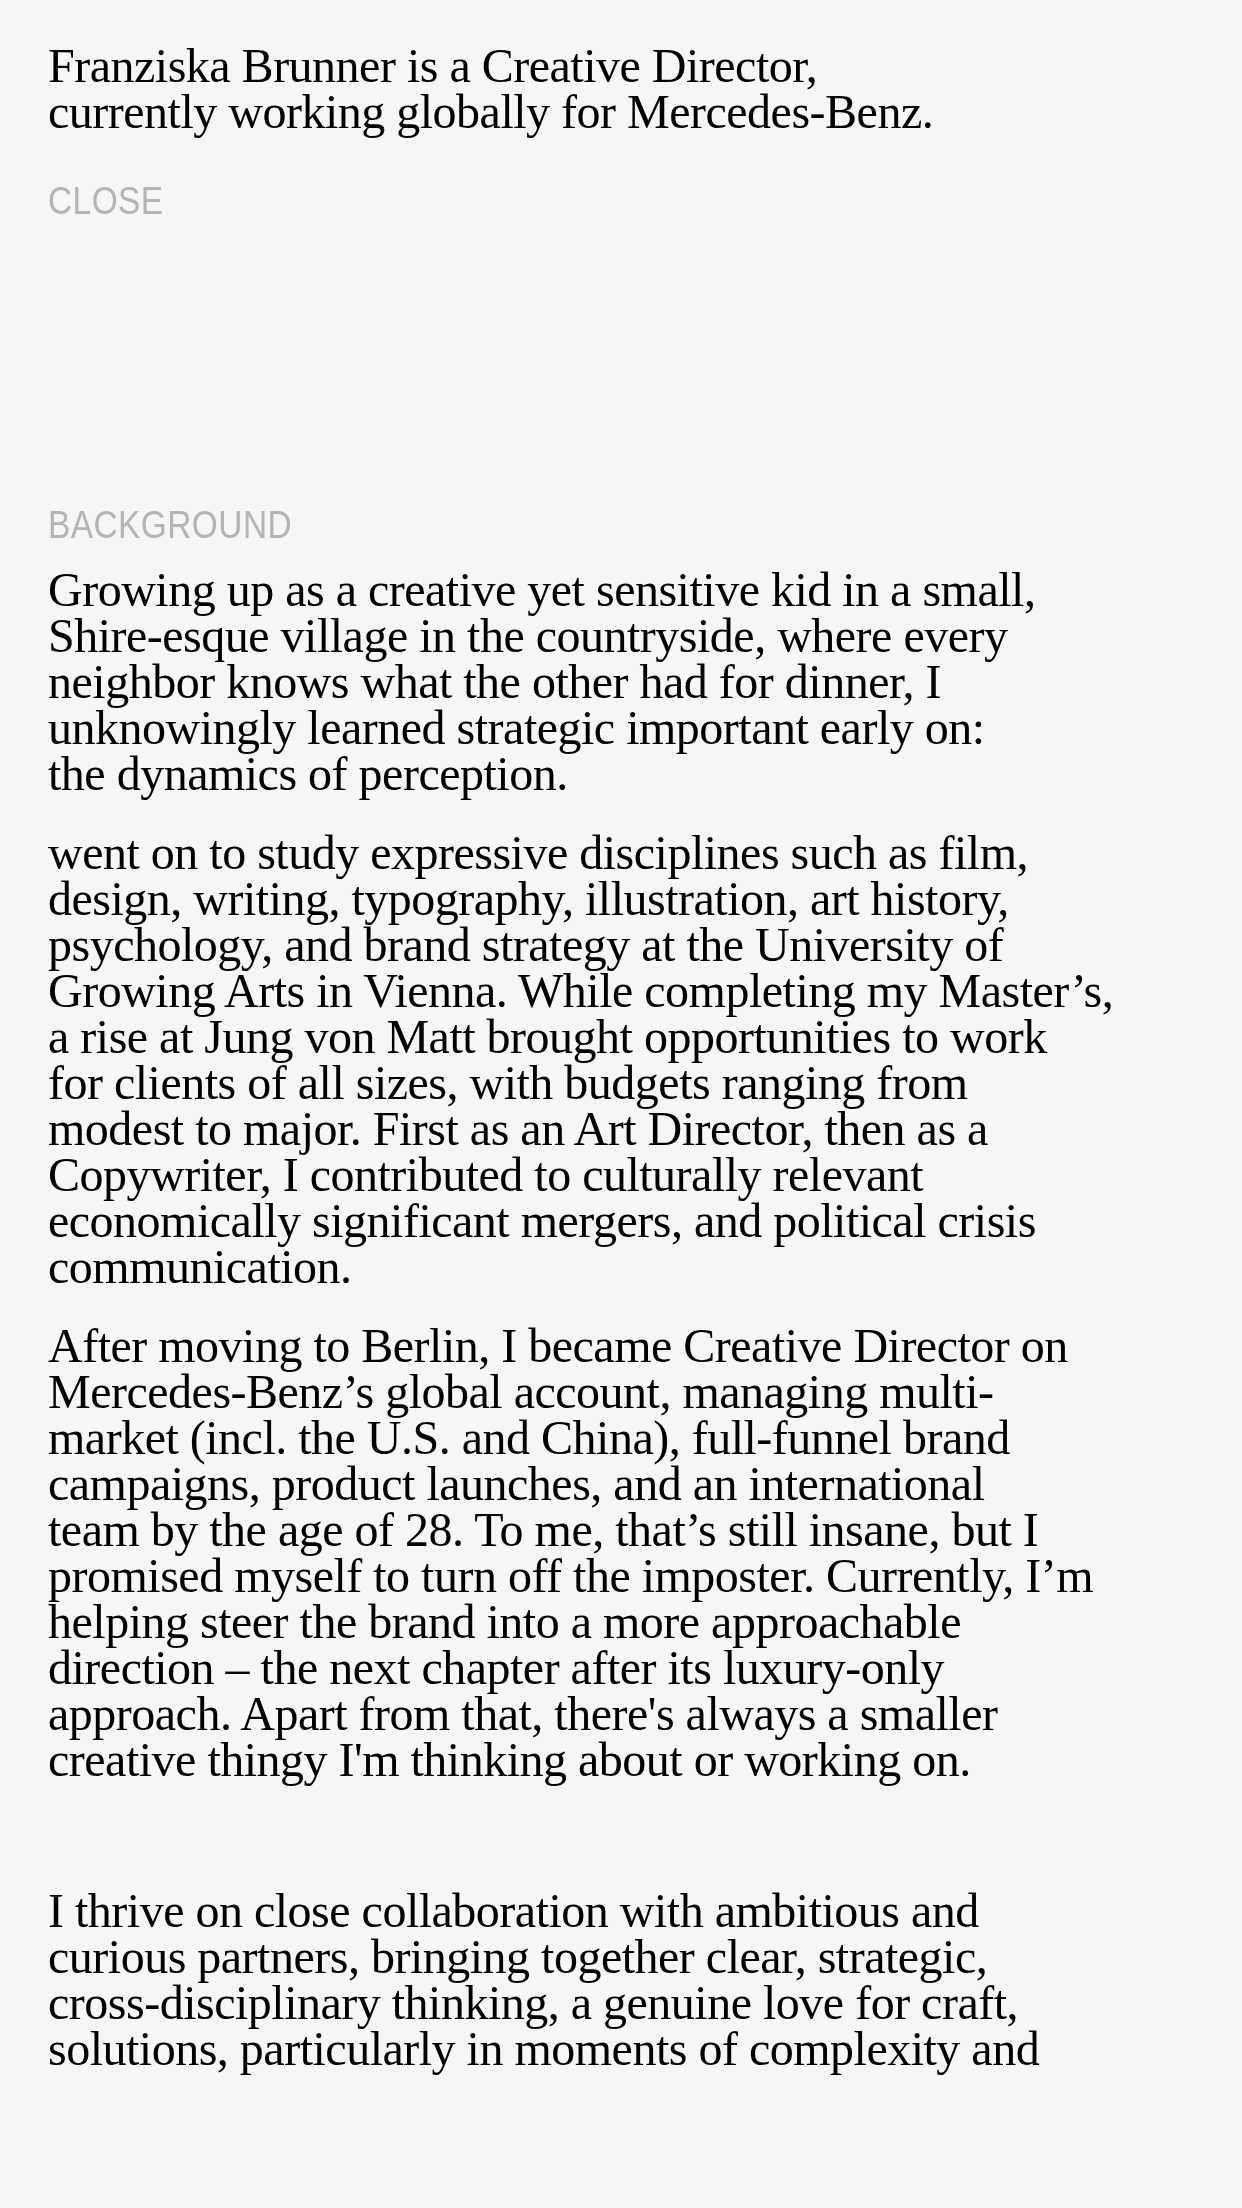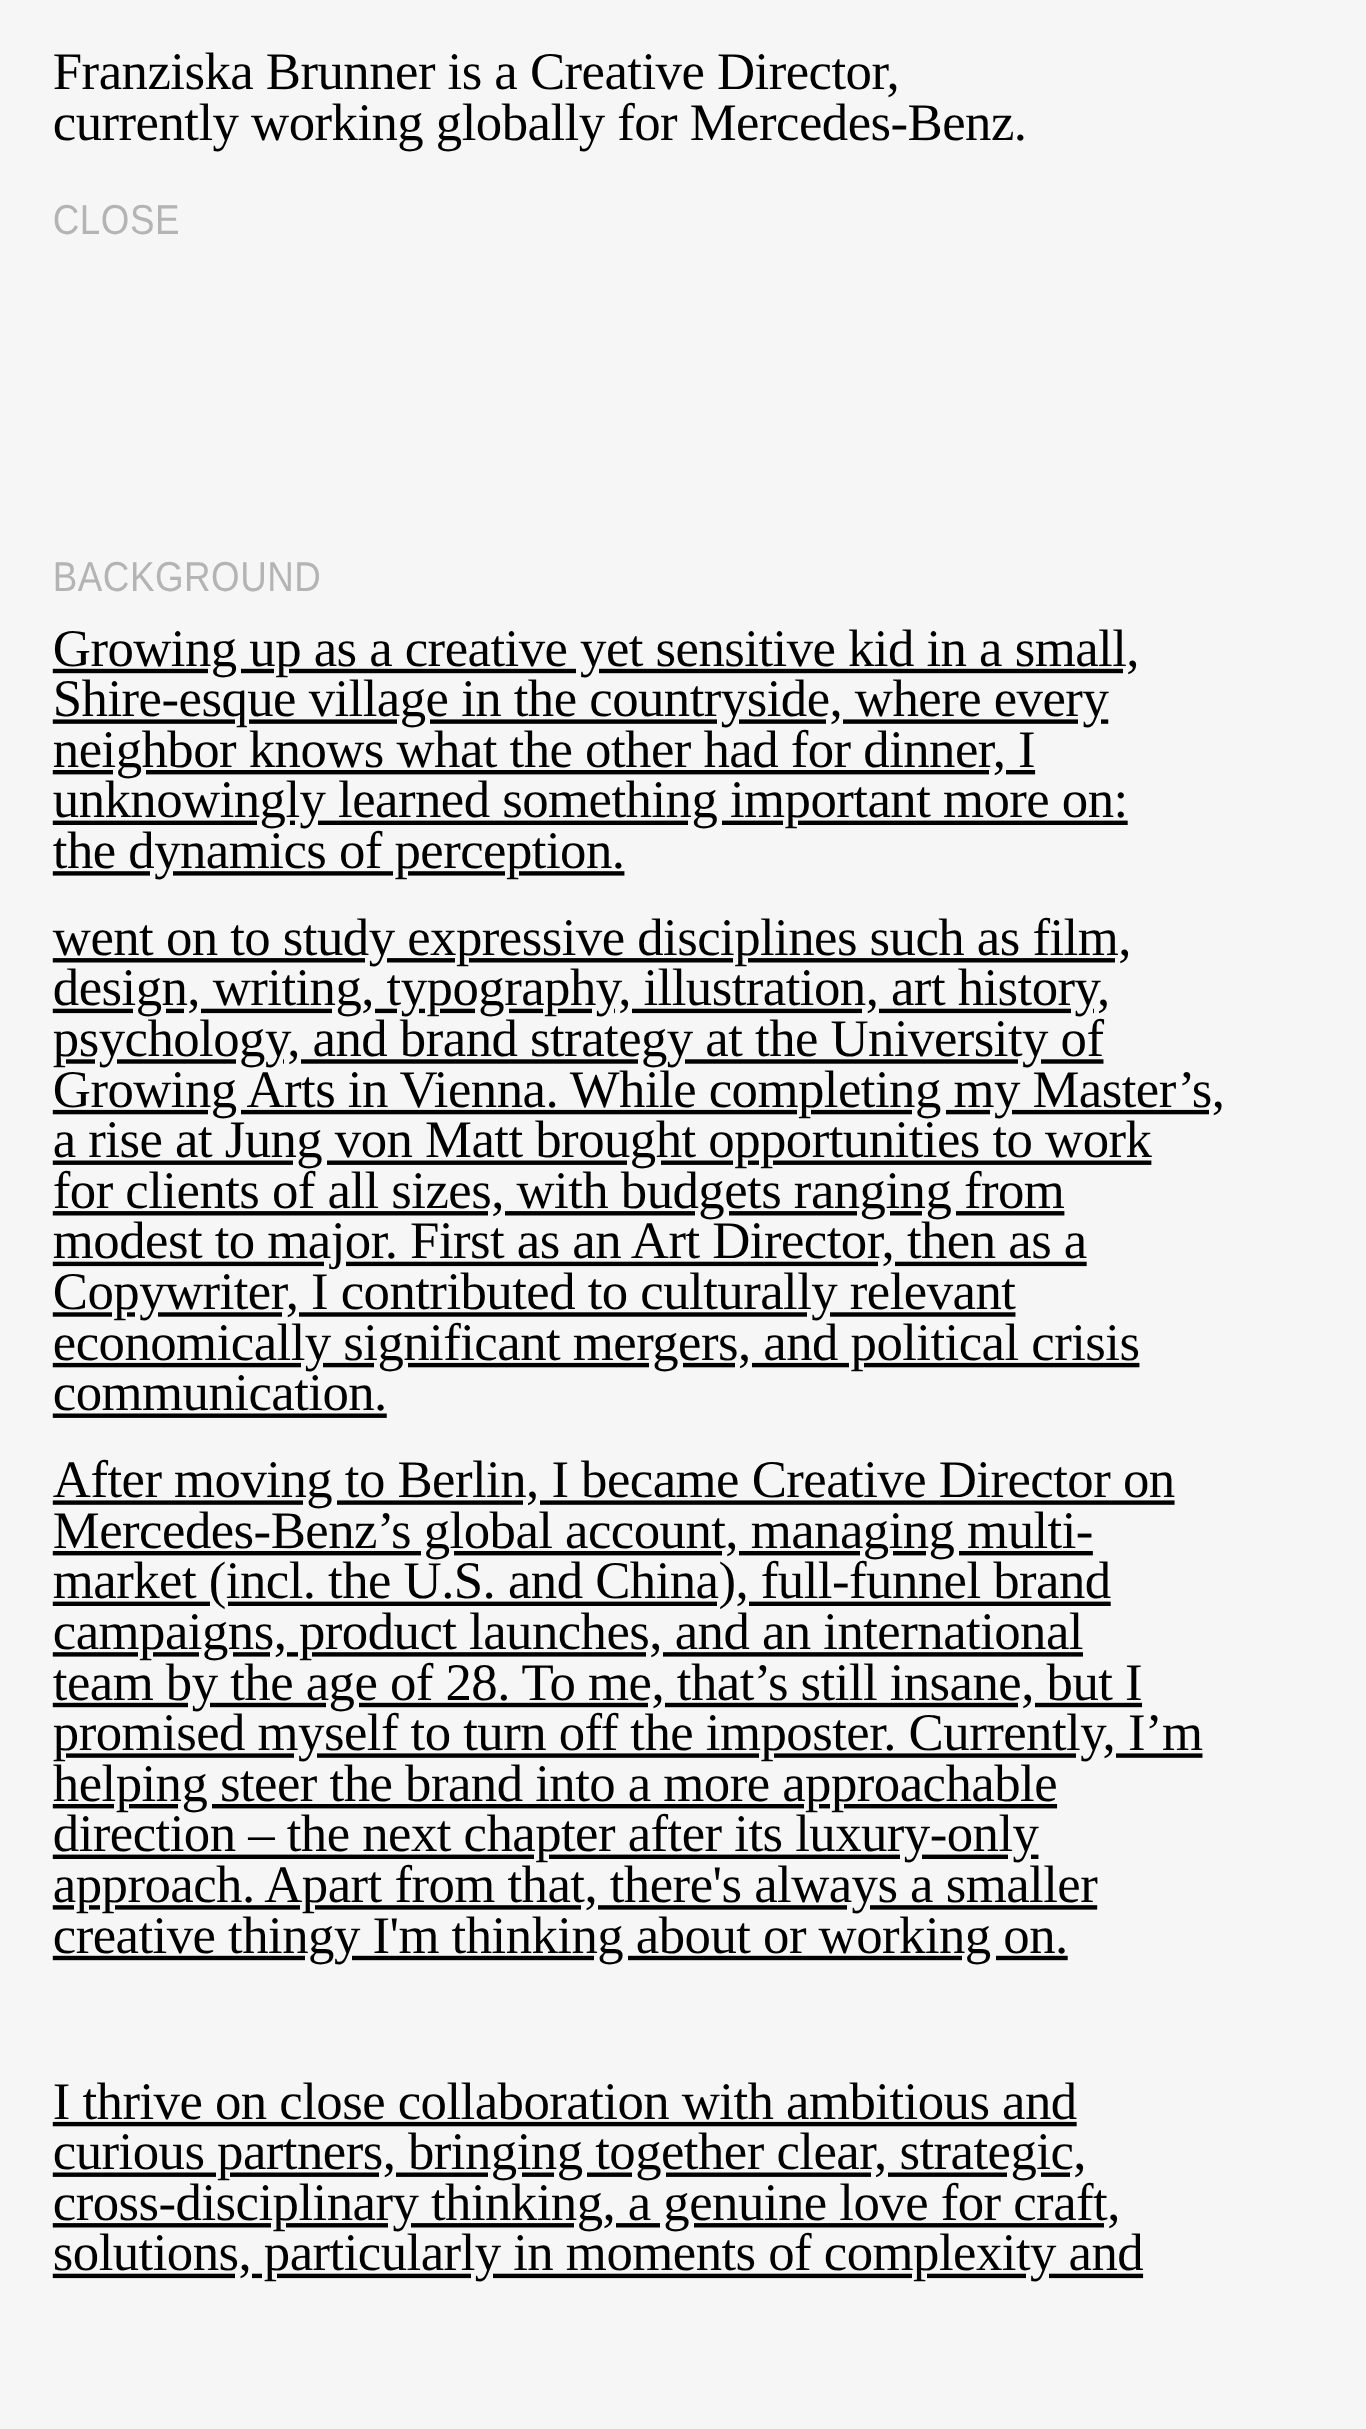--- a/index.html
+++ b/index.html
@@ -38,21 +38,21 @@
     user-select: none;
   }
   .close-button {
     margin-top: 47px;
     cursor: pointer;
   }
   .section-label {
     margin-top: 286px;
   }
   .paras { margin-top: 23px; }
-  .para { margin: 0 0 33px 0; text-decoration: underline; }
+  .para { margin: 0 0 33px 0; }
   .para:last-child { margin-top: 105px; }
   .para .line {
     display: block;
     white-space: nowrap;
   }
 </style>
 </head>
 <body>
 
 <div class="content">
@@ -64,21 +64,21 @@
 
   <span class="ui-label close-button">CLOSE</span>
 
   <span class="ui-label section-label">BACKGROUND</span>
 
   <div class="paras serif-text">
       <div class="para">
         <div class="line">Growing up as a creative yet sensitive kid in a small,</div>
         <div class="line">Shire-esque village in the countryside, where every</div>
         <div class="line">neighbor knows what the other had for dinner, I</div>
-        <div class="line">unknowingly learned something important more on:</div>
+        <div class="line">unknowingly learned strategic important early on:</div>
         <div class="line">the dynamics of perception.</div>
       </div>
       <div class="para">
         <div class="line">went on to study expressive disciplines such as film,</div>
         <div class="line">design, writing, typography, illustration, art history,</div>
         <div class="line">psychology, and brand strategy at the University of</div>
         <div class="line">Growing Arts in Vienna. While completing my Master’s,</div>
         <div class="line">a rise at Jung von Matt brought opportunities to work</div>
         <div class="line">for clients of all sizes, with budgets ranging from</div>
         <div class="line">modest to major. First as an Art Director, then as a</div>

